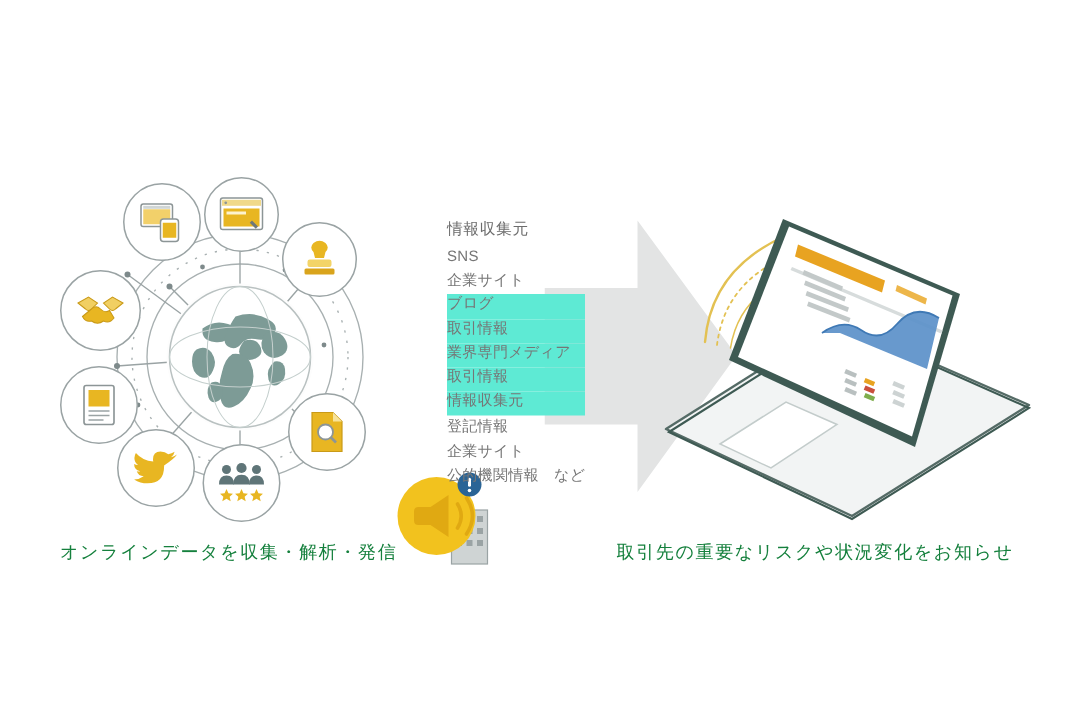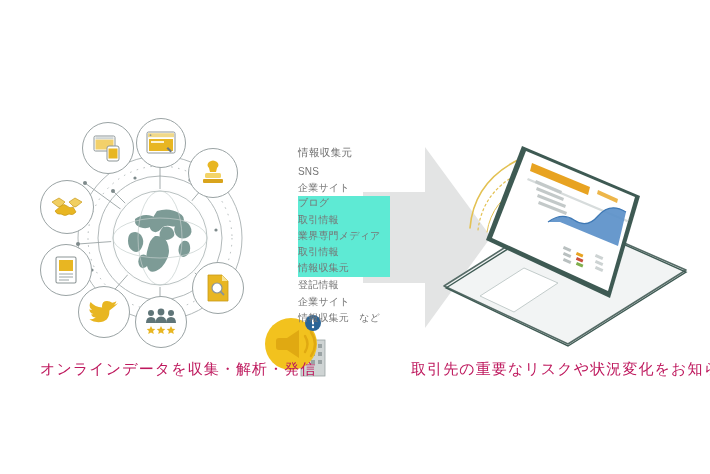--- a/index.html
+++ b/index.html
@@ -58,21 +58,21 @@
     white-space:nowrap;
   }
   .src-item.hl{background:#5eead4;font-family:Liberation Mono, monospace;}
 
   
   .laptop{position:absolute;left:440px;top:118px;width:250px;height:230px;}
 
   
   .caption{
     position:absolute;
-    font-size:15px;color:#be185d;letter-spacing:1.1px;
+    font-size:12px;color:#15803d;letter-spacing:1.1px;
     white-space:nowrap;font-weight:400;
   }
   .cap-left{left:40px;top:360px;}
   .cap-right{left:411px;top:360px;}
 </style>
 </head>
 <body>
 
 <div id="stage">
 
@@ -262,21 +262,21 @@
     <div>
       <div class="src-item">SNS</div>
       <div class="src-item">企業サイト</div>
       <div class="src-item hl">ブログ</div>
       <div class="src-item hl">取引情報</div>
       <div class="src-item hl">業界専門メディア</div>
       <div class="src-item hl">取引情報</div>
       <div class="src-item hl">情報収集元</div>
       <div class="src-item">登記情報</div>
       <div class="src-item">企業サイト</div>
-      <div class="src-item">情報収集元　など</div>
+      <div class="src-item">公的機関情報　など</div>
     </div>
   </div>
 
   <div class="laptop">
     <svg width="250" height="230" viewBox="0 0 250 230" aria-hidden="true">
 
       <g fill="none" stroke="#e3c152" stroke-linecap="round">
         <path d="M30 110 q4 -48 52 -70" stroke-width="1.6"></path>
         <path d="M38 112 q5 -40 44 -58" stroke-width="1.2" stroke-dasharray="2 3"></path>
         <path d="M47 114 q5 -32 36 -46" stroke-width="1"></path>

